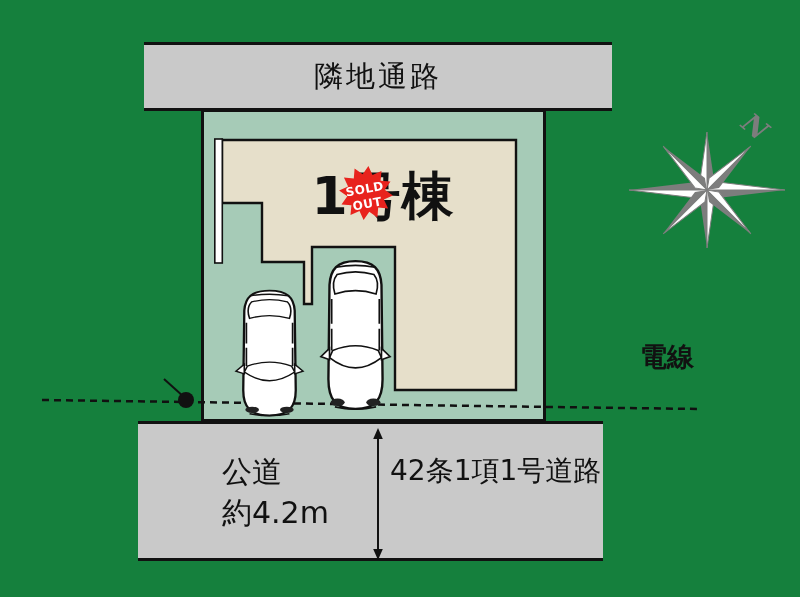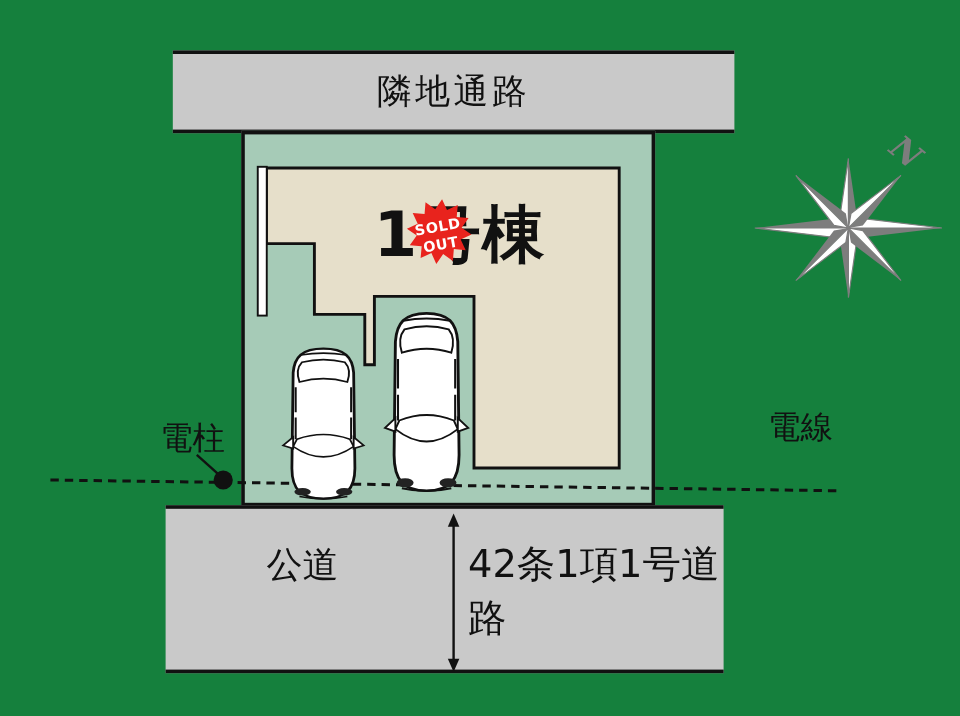--- a/index.html
+++ b/index.html
@@ -20,24 +20,24 @@
   #bottom-road{left:138px;top:421px;width:465px;height:140px;}
 
   #plot{position:absolute;left:201px;top:109px;width:345px;height:313px;background:var(--plot-green);border:3px solid var(--outline-black);}
 
   #overlay{position:absolute;left:0;top:0;width:800px;height:597px;z-index:2;}
   #badge-layer{position:absolute;left:0;top:0;width:800px;height:597px;z-index:4;pointer-events:none;}
 
   .txt{position:absolute;z-index:3;text-align:center;line-height:1.15;}
   #building-label{left:278px;top:167px;width:210px;font-size:52px;font-weight:600;letter-spacing:1px;}
   #pole-label{left:113px;top:350px;width:95px;font-size:27px;}
-  #wire-label{left:536px;top:341px;width:262px;font-size:27px;line-height:31px;}
+  #wire-label{left:536px;top:341px;width:262px;font-size:27px;line-height:31px;font-weight:bold;}
 
   #road-name-block{position:absolute;left:84px;top:27px;width:170px;text-align:left;font-size:30px;line-height:41px;z-index:3;}
-  #road-class-block{position:absolute;left:252px;top:24px;width:215px;text-align:left;font-size:32px;line-height:45px;z-index:3;}
+  #road-class-block{position:absolute;left:252px;top:24px;width:215px;text-align:left;font-size:28px;line-height:45px;z-index:3;}
   #dim-arrow{position:absolute;left:230px;top:3px;z-index:3;}
   .fill-beige{fill:var(--building-beige);stroke:var(--outline-black);stroke-width:2.4;}
   .stroke-black{stroke:var(--outline-black);}
   .car-body{fill:#fff;stroke:var(--outline-black);stroke-width:2.2;}
   .car-line{fill:none;stroke:var(--outline-black);stroke-width:1.6;}
   .car-part{fill:#fff;stroke:var(--outline-black);stroke-width:1.5;}
   .car-dark{fill:#222;}
   .c-dark{fill:var(--compass-gray);}
   .c-light{fill:#fff;stroke:var(--compass-gray);stroke-width:1;}
   .n-letter{fill:var(--compass-gray);font-family:"DejaVu Serif",serif;font-weight:bold;font-style:italic;font-size:27px;}
@@ -112,29 +112,29 @@
   <div id="building-label" class="txt">1号棟</div>
 
   <svg id="badge-layer" viewBox="0 0 800 597">
     <polygon class="badge-star" points="368.4,166.1 372.5,175.1 381.5,170.9 380.6,180.8 390.5,181.6 384.7,189.7 392.9,195.4 383.9,199.5 388.1,208.5 378.2,207.6 377.4,217.5 369.3,211.7 363.6,219.9 359.5,210.9 350.5,215.1 351.4,205.2 341.5,204.4 347.3,196.3 339.1,190.6 348.1,186.5 343.9,177.5 353.8,178.4 354.6,168.5 362.7,174.3"></polygon>
     <g transform="rotate(-10 366 196)">
       <text class="badge-txt" x="366" y="193">SOLD</text>
       <text class="badge-txt" x="366" y="208">OUT</text>
     </g>
   </svg>
 
-  <div id="pole-label" class="txt">電柱</div>
 
   <div id="wire-label" class="txt">
     <div>電線</div>
   </div>
 
   <div id="bottom-road" class="road">
     <div id="road-name-block">
       <div>公道</div>
+      <div>約4.2m</div>
     </div>
     <svg id="dim-arrow" width="20" height="134" viewBox="0 0 20 134">
       <line x1="10" y1="8" x2="10" y2="126" stroke="#111" stroke-width="2"></line>
       <polygon points="10,1 5.2,12 14.8,12" fill="#111"></polygon>
       <polygon points="10,133 5.2,122 14.8,122" fill="#111"></polygon>
     </svg>
     <div id="road-class-block">
       <div>42条1項1号道路</div>
     </div>
   </div>

